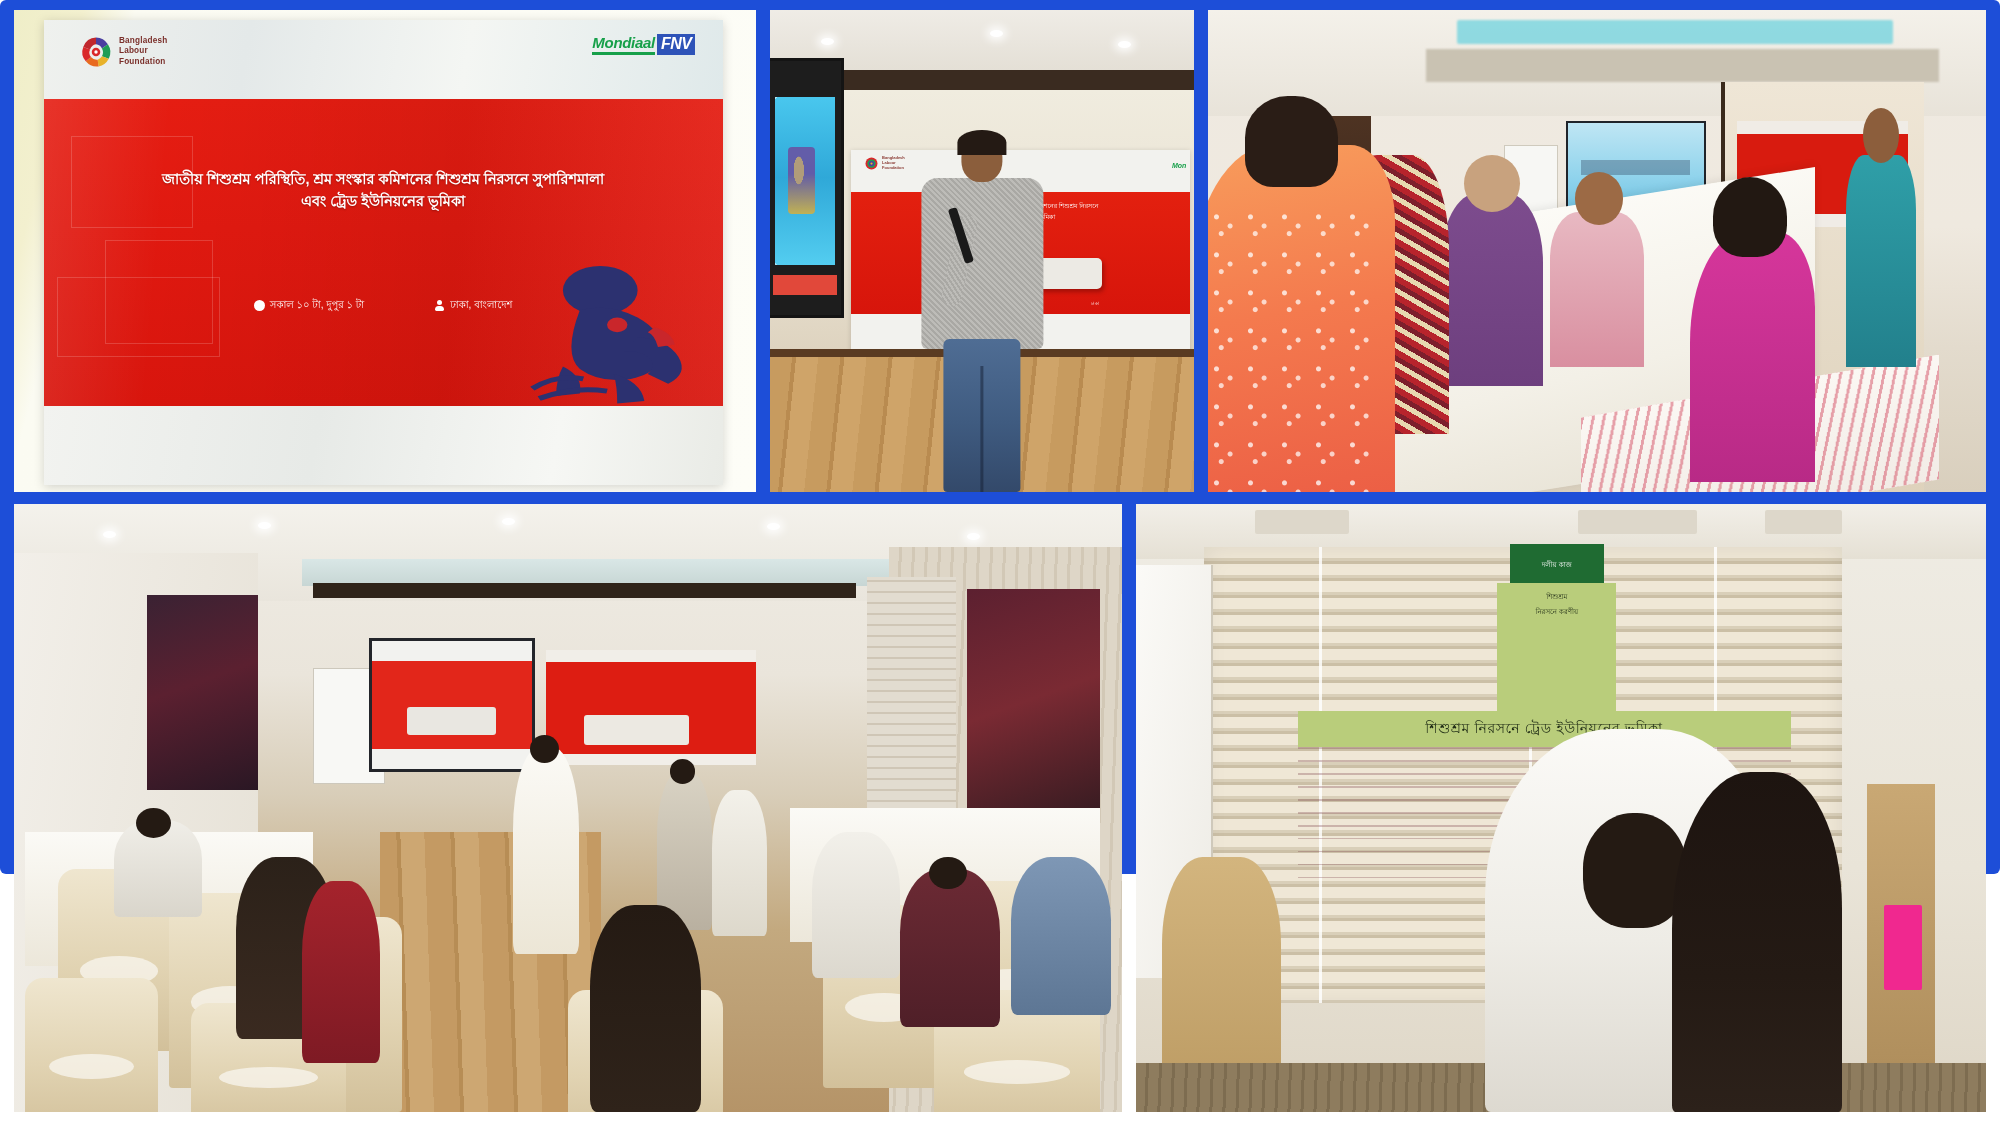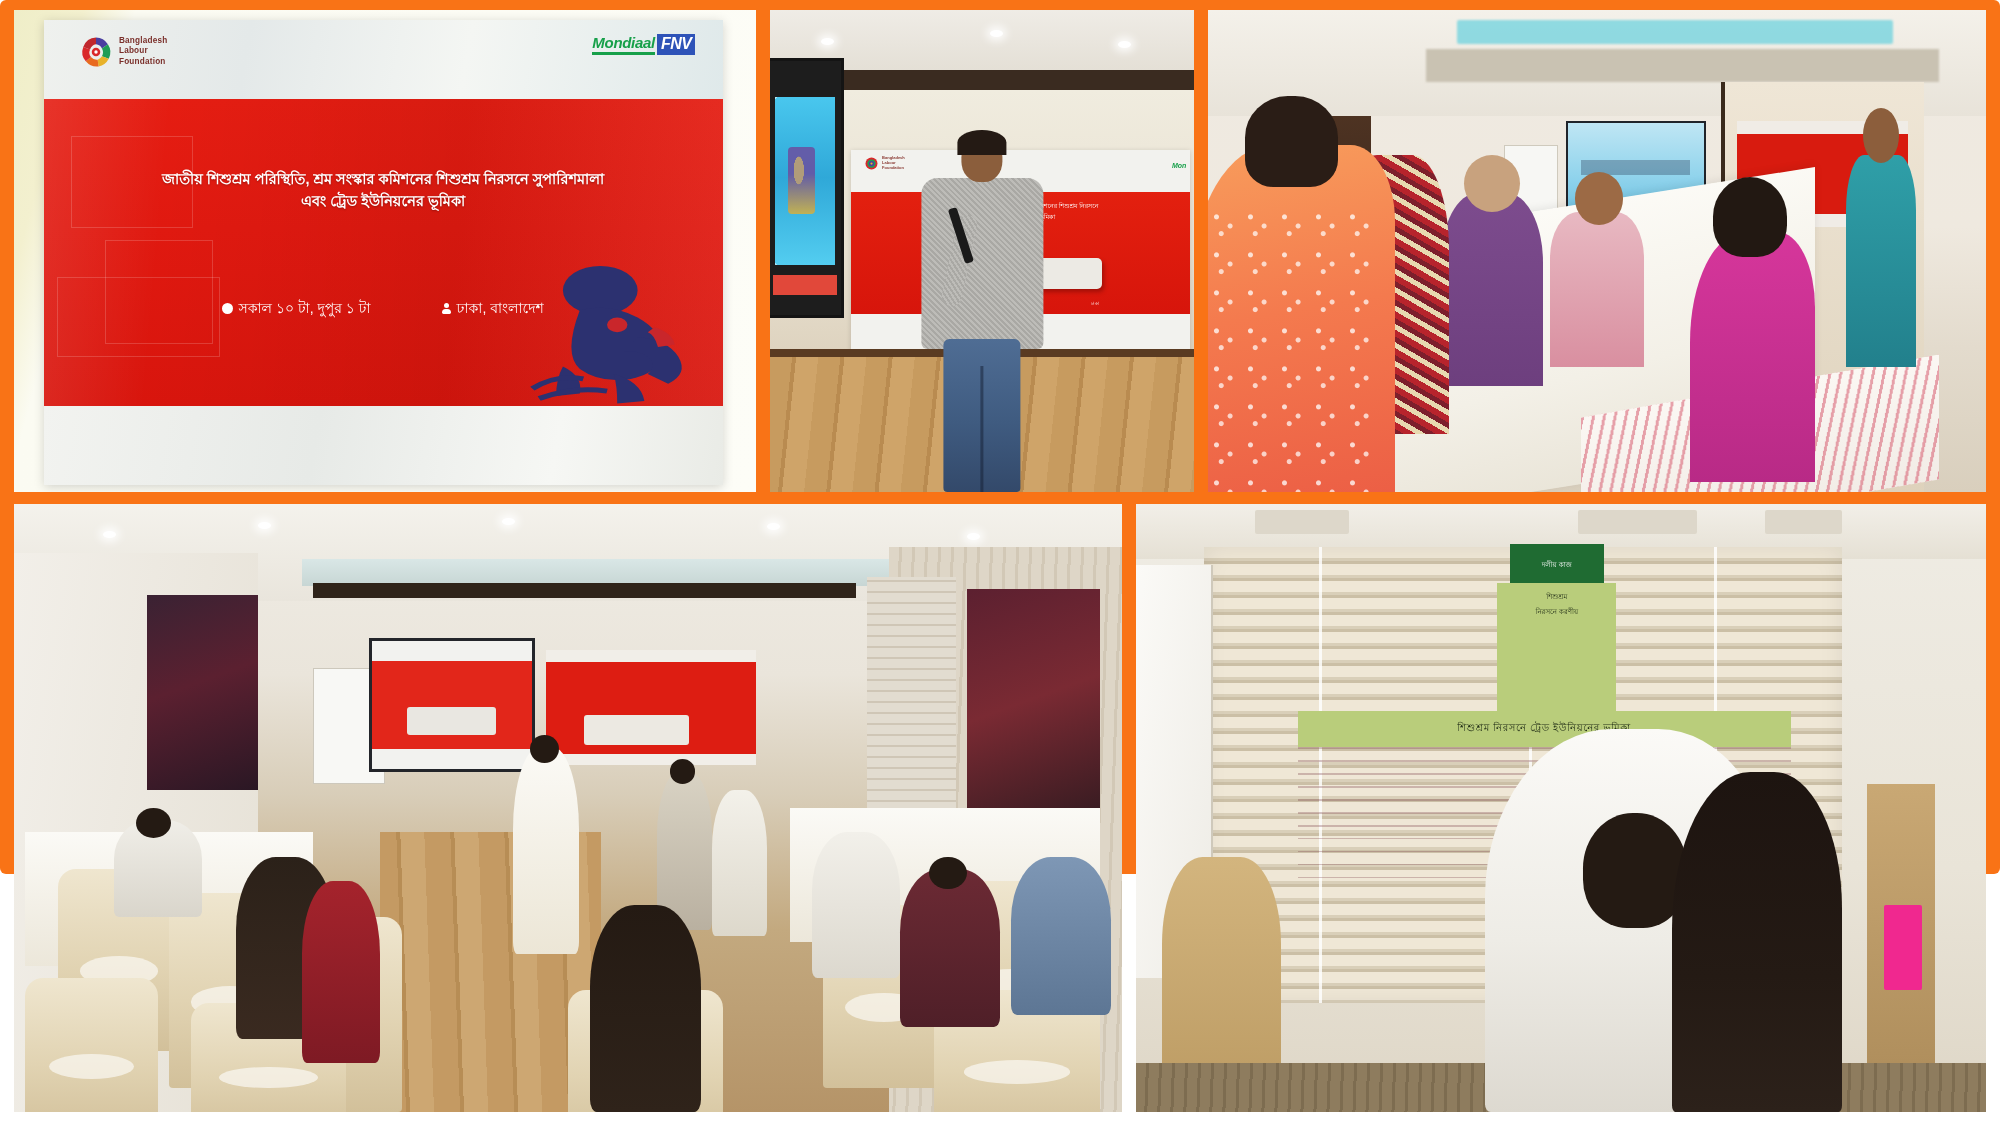--- a/index.html
+++ b/index.html
@@ -6,21 +6,21 @@
   * { box-sizing: border-box; margin: 0; padding: 0; }
   html, body {
     width: 2000px; height: 1125px;
     background: #ffffff;
     font-family: "Liberation Sans", "DejaVu Sans", sans-serif;
     overflow: hidden;
   }
   .collage {
     position: relative;
     width: 2000px; height: 874px;
-    background: #f97316;
+    background: #1d4ed8;
     border-radius: 6px;
   }
   .photo {
     position: absolute;
     overflow: hidden;
     background: #c9c9c9;
   }
 
   
   #p1 { left: 14px; top: 10px; width: 742px; height: 482px; }
@@ -88,21 +88,21 @@
     box-shadow: 4px 6px 7px rgba(60,0,0,.42), inset 0 1px 0 rgba(255,255,255,.9);
     display: flex; align-items: center; justify-content: center;
   }
   .workshop-plate span {
     color: #d81b0f; font-size: 30px; font-weight: 800; letter-spacing: .5px;
     filter: blur(.3px);
   }
   .banner-meta {
     position: absolute; left: 14%; right: 14%; top: 64.5%;
     display: flex; justify-content: center; gap: 70px;
-    color: #fff; font-size: 14px; filter: blur(.45px);
+    color: #fff; font-size: 10px; filter: blur(.45px);
   }
   .banner-meta .mitem { display: flex; align-items: center; gap: 5px; }
   .mico { width: 11px; height: 11px; border-radius: 50%; background: #fff; display: inline-block; flex: none; }
   .mico.person { border-radius: 50% 50% 40% 40%; background: transparent; position: relative; }
   .mico.person::before { content:''; position:absolute; left:3px; top:0; width:5px; height:5px; border-radius:50%; background:#fff; }
   .mico.person::after { content:''; position:absolute; left:1px; top:6px; width:9px; height:5px; border-radius:5px 5px 2px 2px; background:#fff; }
   
   .wm {
     position: absolute; border: 1.5px solid rgba(255,255,255,.17);
   }
@@ -258,21 +258,21 @@
     background:#1f6b32; color:#fff; font-size:7px; display:flex; align-items:center; justify-content:center;
     text-align:center; filter: blur(.5px);
   }
   .r5-green-sheet {
     position:absolute; left:42.5%; width:14%; top:13%; height:22%;
     background:#b9cd7b; color:#1e2a14; font-size:7px; line-height:2.2; text-align:center;
     padding-top:6px; filter: blur(.5px);
   }
   .r5-green-strip {
     position:absolute; left:19%; right:23%; top:34%; height:6%;
-    background:#b9cd7b; color:#1e2a14; font-size:10px; display:flex; align-items:center; justify-content:center;
+    background:#b9cd7b; color:#1e2a14; font-size:14px; display:flex; align-items:center; justify-content:center;
     letter-spacing:.6px; filter: blur(.5px);
   }
   .r5-paper {
     position:absolute; left:19%; right:23%; top:40%; height:23%;
     background: linear-gradient(180deg, rgba(255,255,255,.55), rgba(255,255,255,.2));
     background-image: repeating-linear-gradient(180deg, rgba(120,60,70,.30) 0 1.5px, transparent 1.5px 13px);
   }
   .r5-whiteboard { position:absolute; left:0; width:9%; top:10%; bottom:22%; background: linear-gradient(100deg,#fbfaf7,#eeece6); border-right:2px solid #cfc9bb; }
   .r5-easel { position:absolute; right:6%; width:8%; top:46%; bottom:8%; background: linear-gradient(180deg,#c9a874,#b08f5d); }
   .r5-pink { position:absolute; right:7.5%; width:4.5%; top:66%; height:14%; background:#f0288f; border-radius:2px; }

